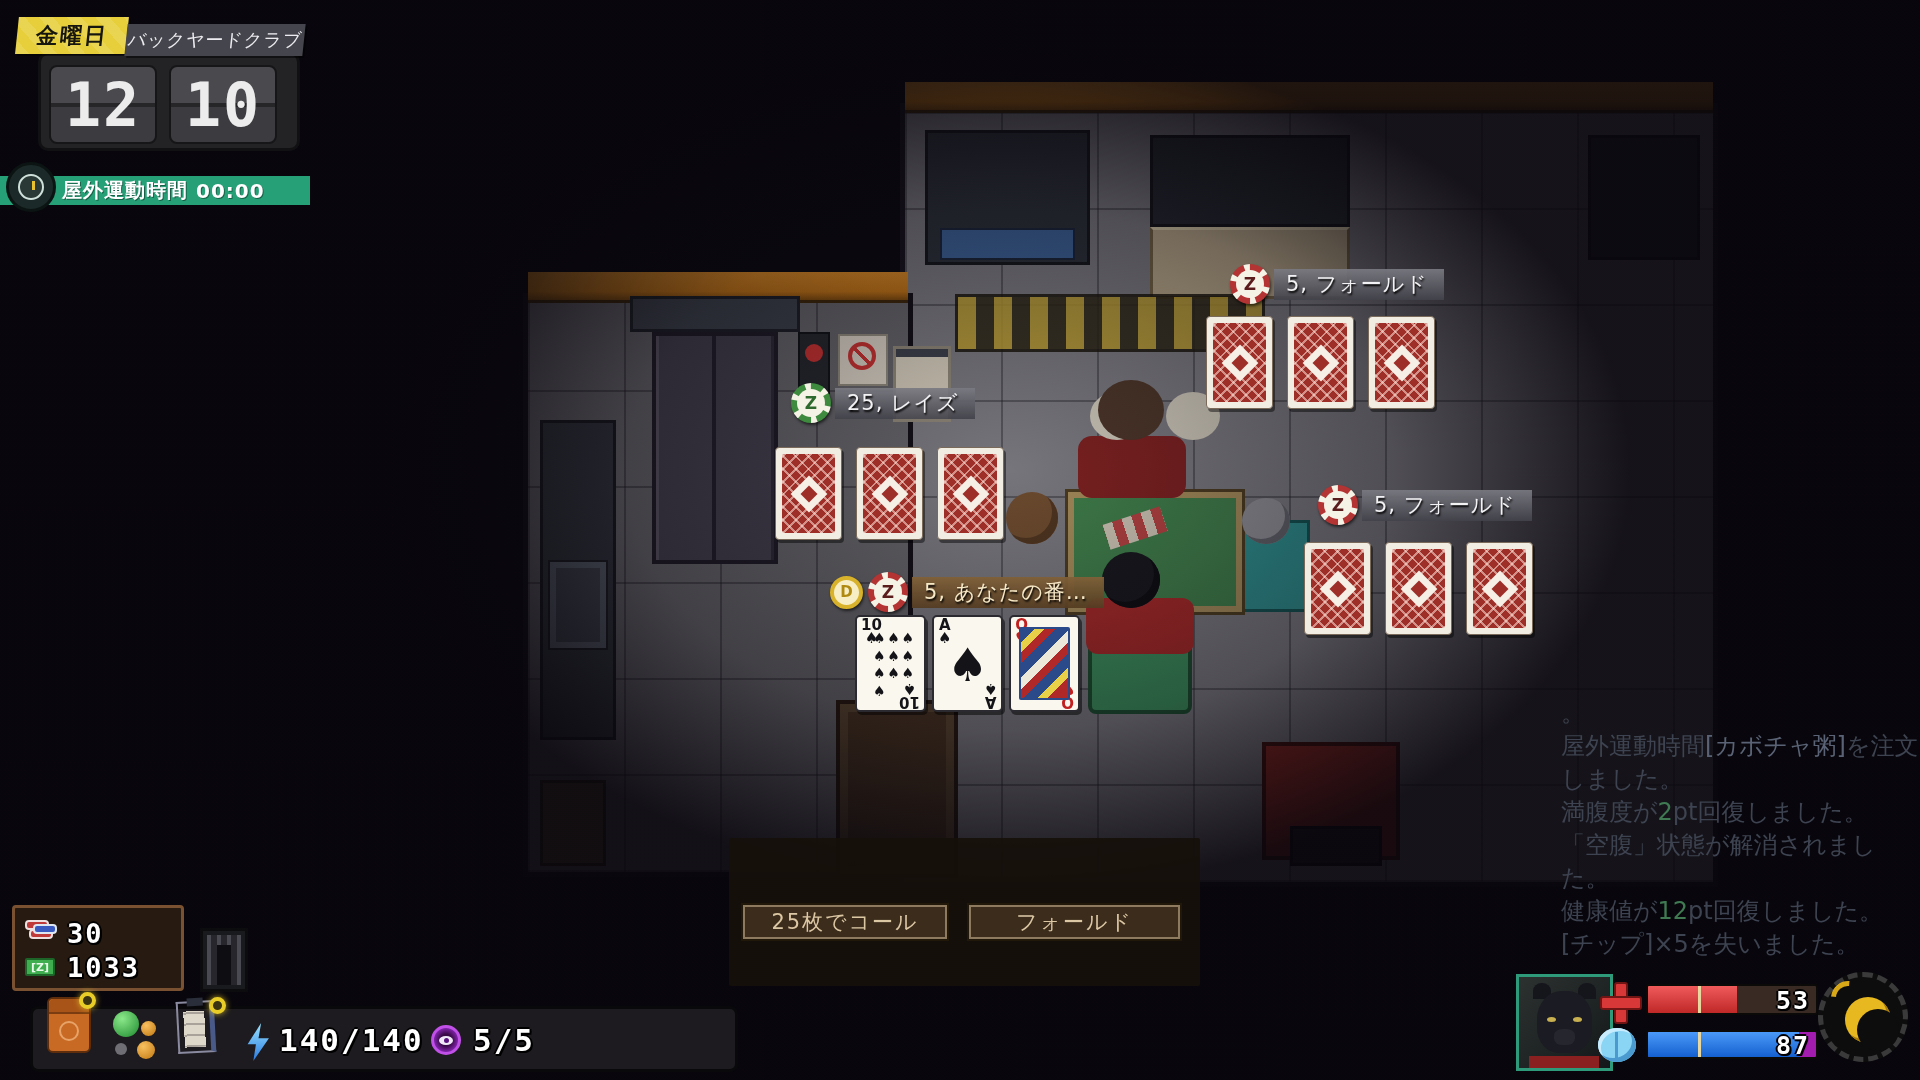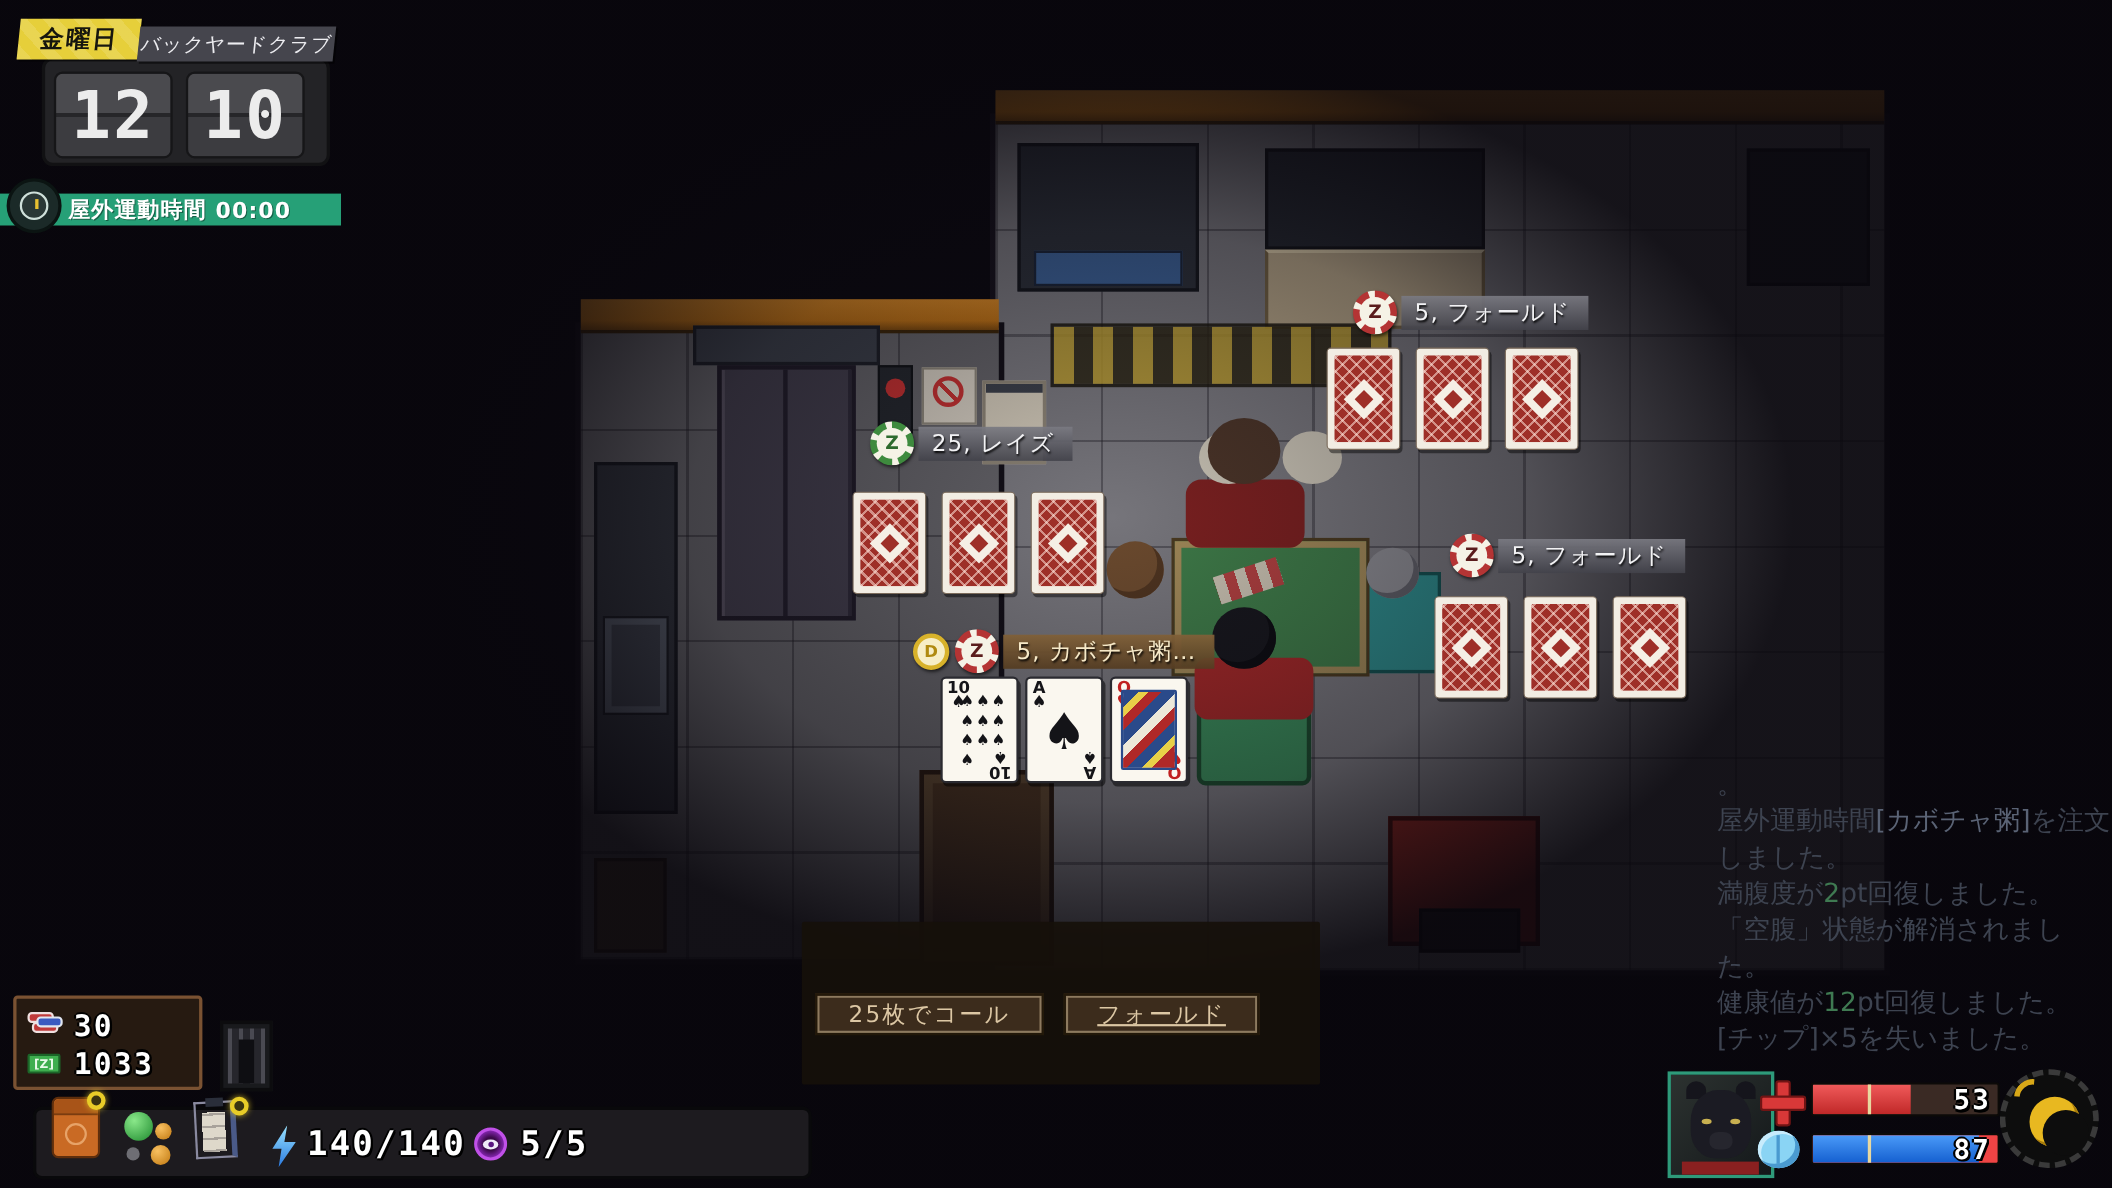--- a/index.html
+++ b/index.html
@@ -255,21 +255,21 @@
     </div>
   <div class="betbar">5, フォールド</div>
 </div>
 <div class="betlabel abs" style="left:830px; top:572px;">
   <div class="dcoin">
       <span>D</span>
     </div>
   <div class="chip red">
       <span>Z</span>
     </div>
-  <div class="betbar tan">5, カボチャ粥…</div>
+  <div class="betbar tan">5, あなたの番…</div>
 </div>
 
 <div id="player-hand" class="abs" style="left:855px; top:615px;">
     <div class="pcard black">
       <div class="corner">10<br>♠</div>
       <div class="corner br">10<br>♠</div>
       <div class="pips">
         <span>♠</span>
         <span>♠</span>
         <span>♠</span>
@@ -309,21 +309,21 @@
   <span>00:00</span>
 </div>
 <div id="sched-icon" class="abs">
     <div class="face">
       <div class="hand"></div>
     </div>
   </div>
 
 <div id="dialog" class="abs">
   <div class="dlg-btn" style="left:12px; width:208px;">25枚でコール</div>
-  <div class="dlg-btn" style="left:238px; width:178px;text-decoration:underline;">フォールド</div>
+  <div class="dlg-btn" style="left:238px; width:215px;">フォールド</div>
 </div>
 
 <div id="wallet" class="abs">
   <div class="wallet-row">
     <div id="chip-stack-icon">
       <i style="left:0; top:0; background:#c03a3a; border:2px solid #f0e0e0;"></i>
       <i style="left:4px; top:9px; background:#c03a3a; border:2px solid #f0e0e0;"></i>
       <i style="left:8px; top:4px; background:#3a5ac0; border:2px solid #e0e6f0;"></i>
     </div>
     <span class="pixnum" style="font-size:27px;">30</span>
@@ -377,21 +377,21 @@
 <div id="cross-icon">
   <i style="left:14px; top:0; width:14px; height:42px;"></i>
   <i style="left:0; top:14px; width:42px; height:14px;"></i>
 </div>
 <div class="vbar" style="left:1646px; top:984px; width:172px; height:31px; background:#3a2a24;">
   <div class="fill" style="background: linear-gradient(rgb(240, 90, 90), rgb(192, 40, 40)); width: 53%;"></div>
   <div class="tick" style="left: 30%;"></div>
   <div class="num pixnum">53</div>
 </div>
 <div id="brain-icon"></div>
-<div class="vbar" style="left:1646px; top:1030px; width:172px; height:29px; background:#ef4444;">
+<div class="vbar" style="left:1646px; top:1030px; width:172px; height:29px; background:#a21caf;">
   <div class="fill" style="background: linear-gradient(rgb(74, 154, 248), rgb(21, 96, 208)); width: 90%;"></div>
   <div class="tick" style="left: 30%;"></div>
   <div class="num pixnum">87</div>
 </div>
 <div id="coin-button">
   <div class="gold">
       <div class="cut"></div>
     </div>
   <div class="arc"></div>
 </div>

